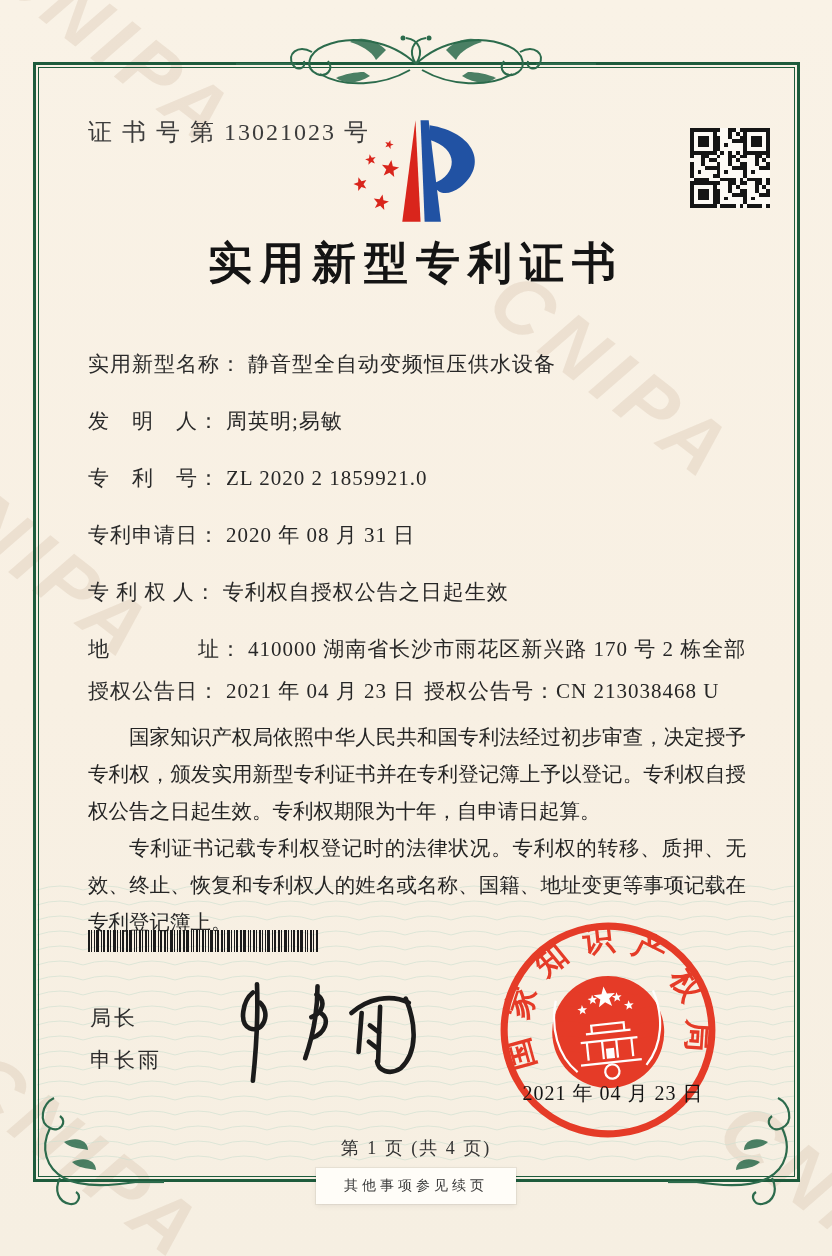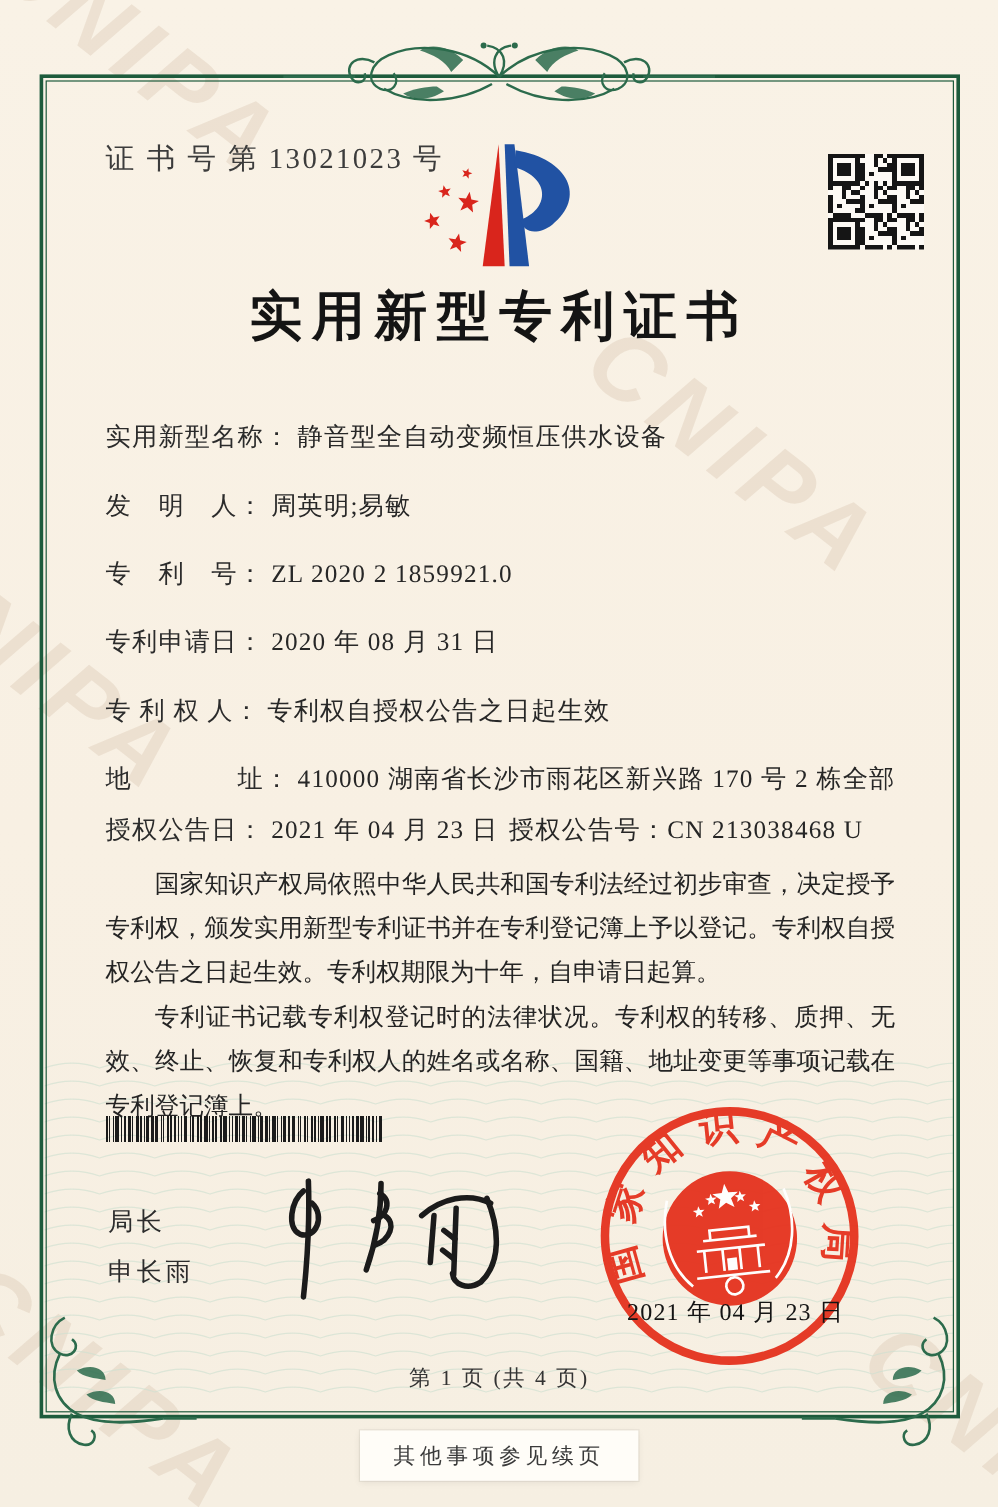--- a/index.html
+++ b/index.html
@@ -40,22 +40,22 @@
         font-family:"Liberation Sans","DejaVu Sans",sans-serif;color:#2c2c2c;}
   .signer-name{left:90px;top:1046px;font-size:21px;letter-spacing:3px;z-index:2;
         font-family:"Liberation Sans","DejaVu Sans",sans-serif;color:#2c2c2c;}
   .signature{left:218px;top:978px;z-index:2;}
   .seal{left:496px;top:918px;z-index:3;transform:rotate(-6deg);opacity:.95;}
   .seal-date{left:506px;top:1080px;width:214px;text-align:center;font-size:20px;color:#141414;
         letter-spacing:1px;z-index:4;}
   .page-num{left:0;top:1136px;width:100%;text-align:center;font-size:18px;letter-spacing:2px;
         color:#333;z-index:2;}
   .cont-strip{
-    position:absolute;left:50%;transform:translateX(-50%);top:1192px;z-index:2;
-    background:#fffdf8;padding:9px 28px;font-size:18px;letter-spacing:4px;color:#3a3a3a;
+    position:absolute;left:50%;transform:translateX(-50%);top:1168px;z-index:2;
+    background:#fffdf8;padding:9px 28px;font-size:14px;letter-spacing:4px;color:#3a3a3a;
     box-shadow:0 0 0 1px rgba(0,0,0,.05),0 2px 6px rgba(0,0,0,.07);
   }
   .orn{position:absolute;z-index:2;pointer-events:none;}
 </style>
 </head>
 <body>
 
 <div class="page">
 
   <div class="wm" style="left:-28px;top:-4px;">CNIPA</div>

